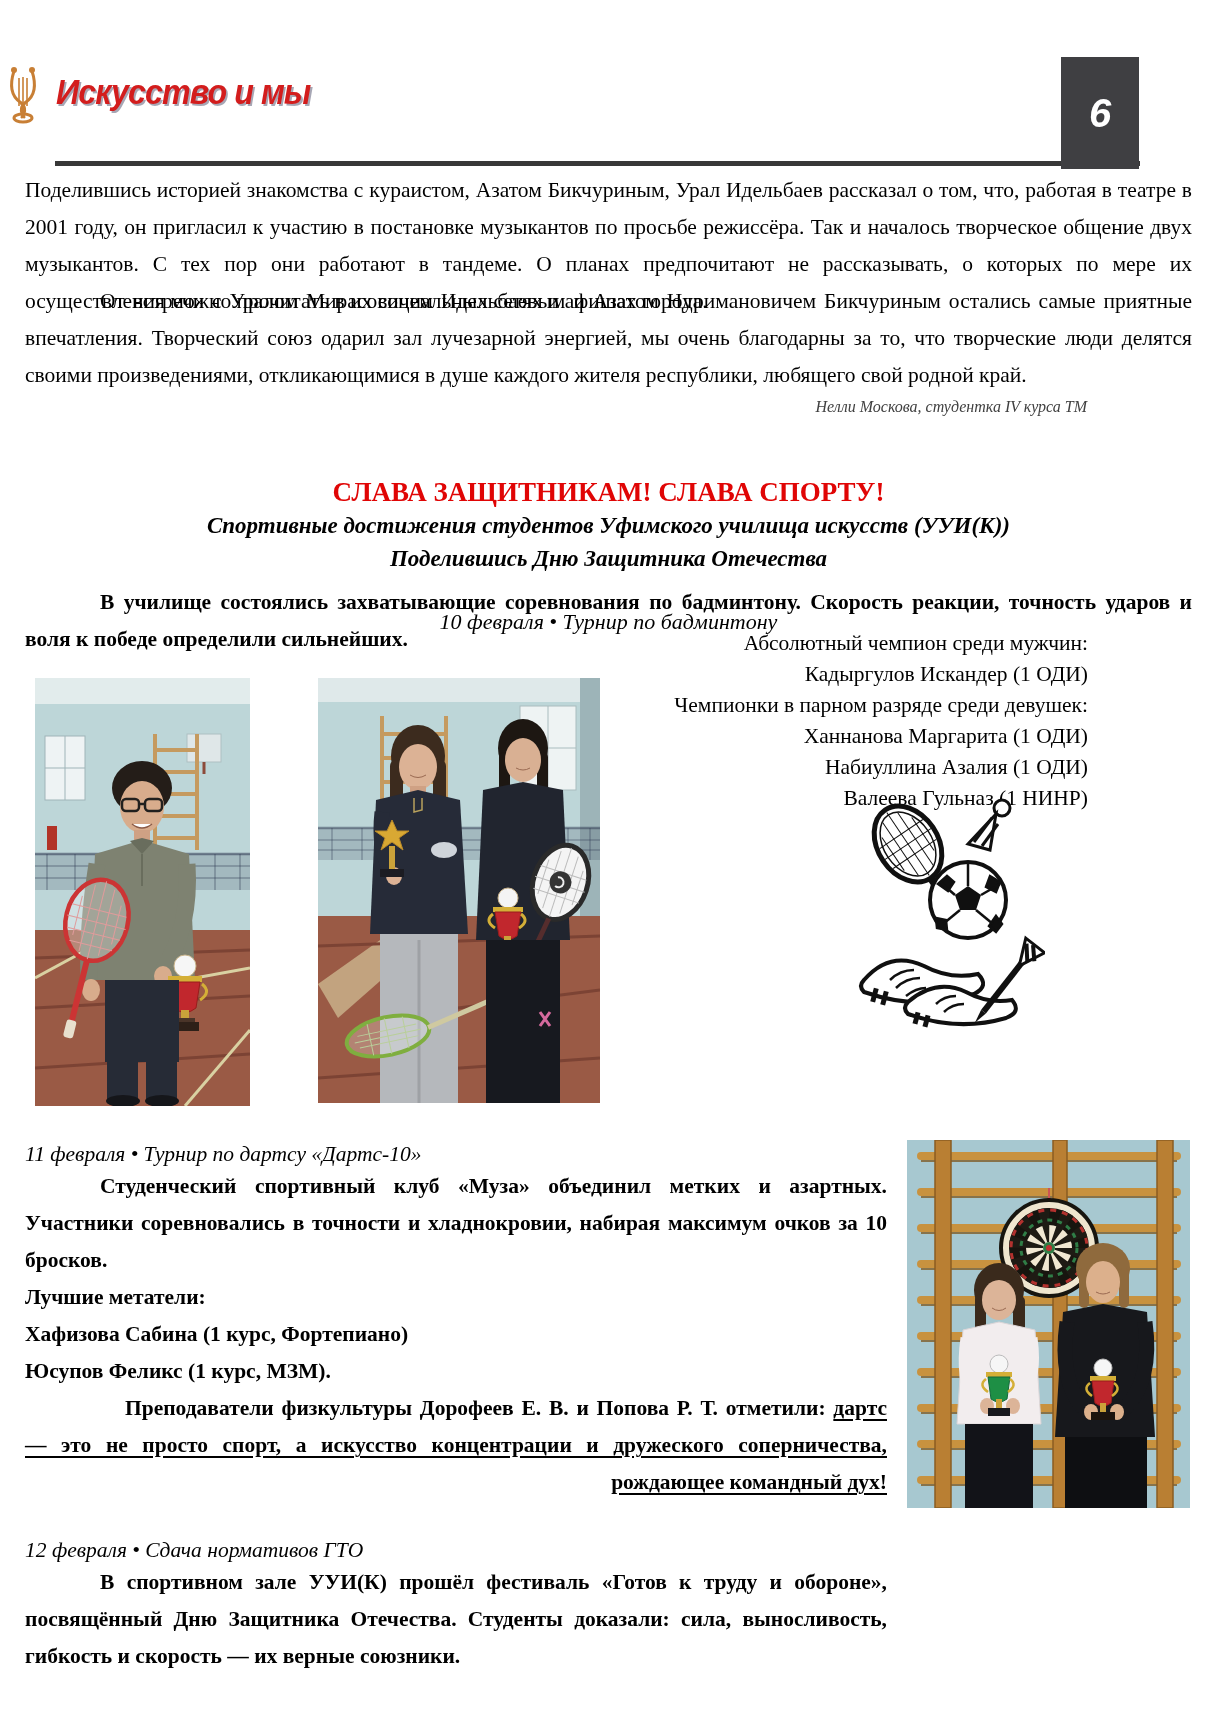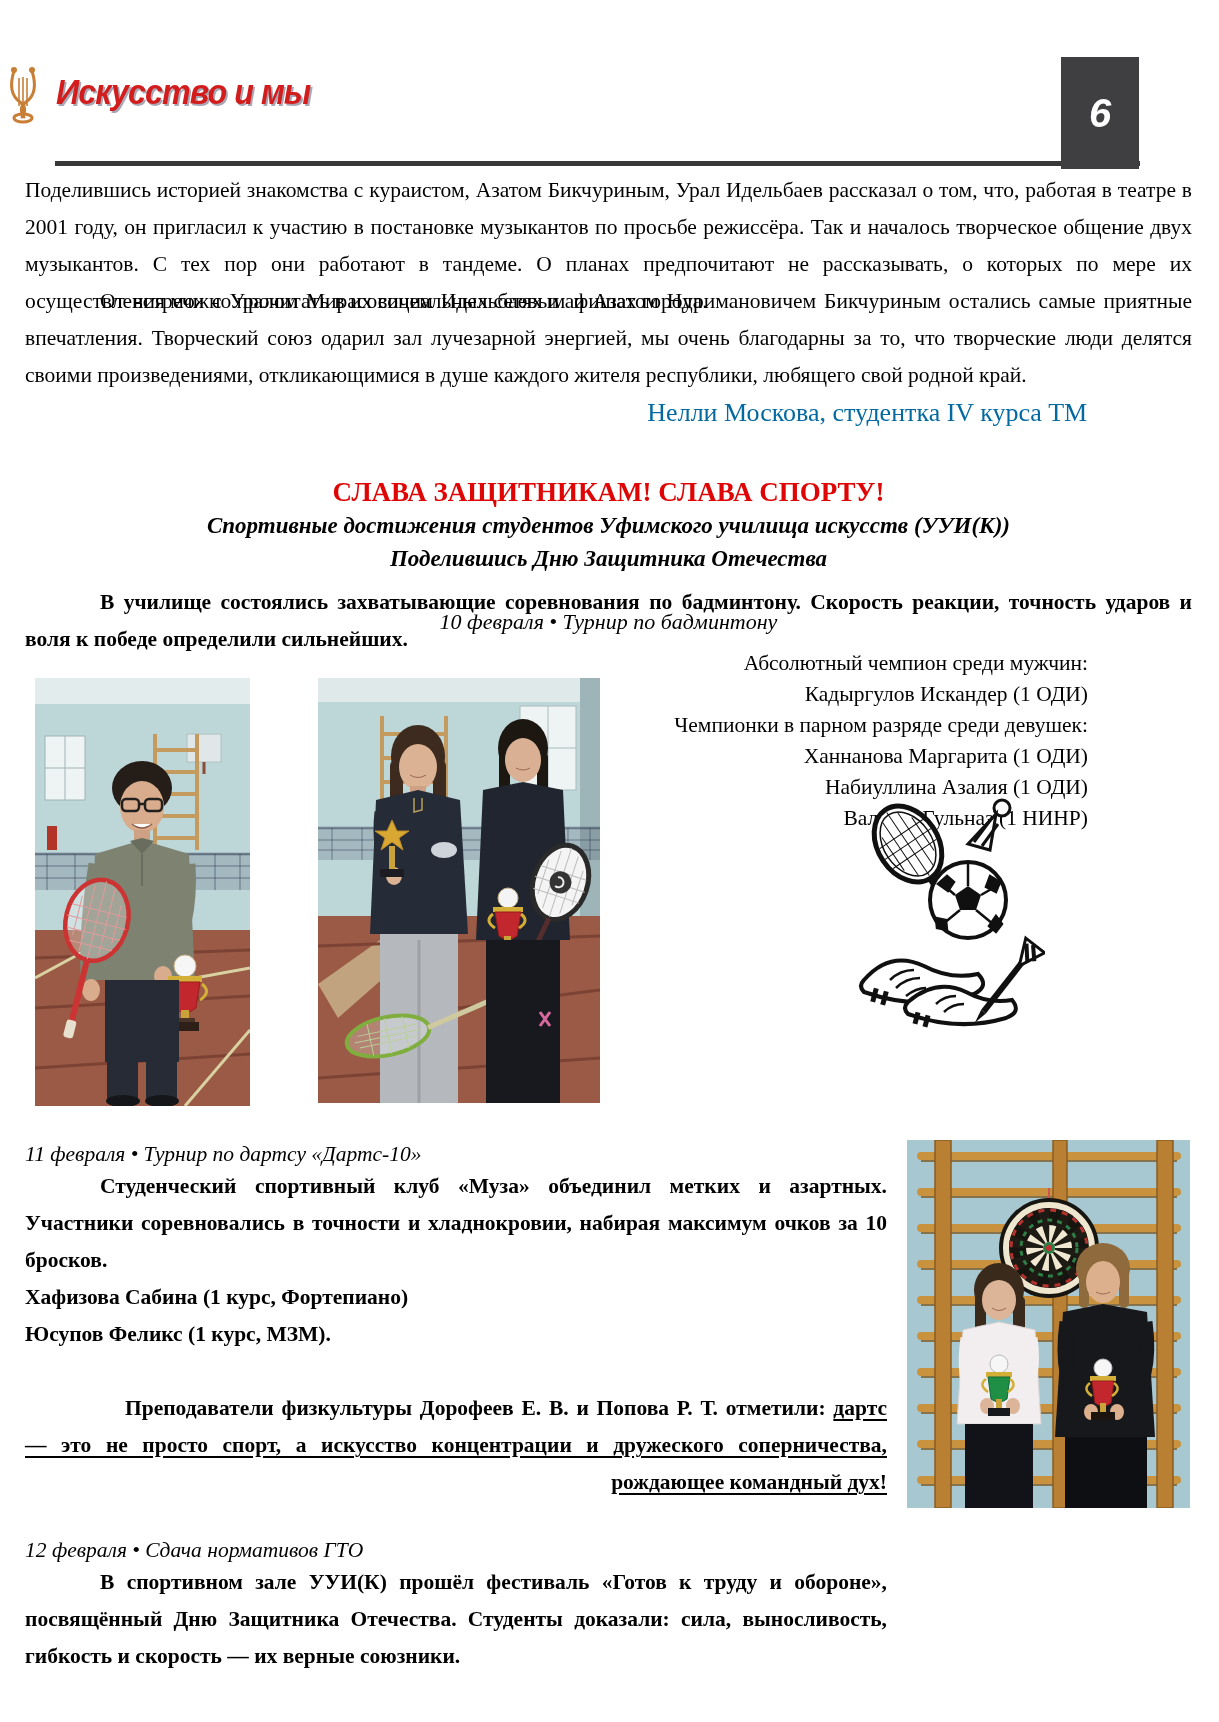--- a/index.html
+++ b/index.html
@@ -12,28 +12,28 @@
     color:#d31d1d;transform:scaleX(.92);transform-origin:left;
     text-shadow:2px 2px 0 rgba(60,60,90,.45);white-space:nowrap;}
   #pagebox{left:1061px;top:57px;width:78px;height:112px;background:#3f3f42;
     display:flex;align-items:center;justify-content:center;z-index:3;}
   #pagebox span{color:#fff;font-family:"Liberation Sans",sans-serif;
     font-weight:bold;font-style:italic;font-size:40px;}
   #rule{left:55px;top:161px;width:1085px;height:5px;background:#383838;z-index:2;}
   
   .body-col{left:25px;width:1167px;font-size:21.5px;line-height:37px;text-align:justify;}
   .ind{text-indent:75px;}
-  #byline{left:25px;width:1062px;top:398px;text-align:right;
-    font-size:26px;color:#0369a1;}
+  #byline{left:25px;width:1062px;top:398px;text-align:right;font-style:italic;
+    font-size:16px;color:#404040;}
   .center{text-align:center;}
   #sports-title{left:25px;width:1167px;top:477px;font-size:27px;font-weight:bold;
     color:#e00505;}
   .sub{left:25px;width:1167px;font-size:23px;font-weight:bold;font-style:italic;}
   .dateline{font-size:22px;font-style:italic;font-weight:normal;}
-  #badminton-results{left:640px;top:648px;width:448px;text-align:right;
+  #badminton-results{left:640px;top:628px;width:448px;text-align:right;
     font-size:21.5px;line-height:31px;}
   .narrow-col{left:25px;width:862px;font-size:21.5px;line-height:37px;text-align:justify;font-weight:bold;}
   .plainlines{text-align:left;}
   #darts-quote{text-align:justify;text-align-last:right;}
   .u{text-decoration:underline;text-underline-offset:4px;}
   .photo{box-shadow:0 0 0 1px #d8d8d8 inset;}
   svg{display:block;}
 </style>
 </head>
 <body>
@@ -330,20 +330,21 @@
         <line x1="144" y1="146" x2="156" y2="160" stroke="#101010" stroke-width="4"></line>
         <line x1="150" y1="143" x2="161" y2="155" stroke="#101010" stroke-width="4"></line>
         <polygon points="149,226 155,226 152,240" fill="#101010"></polygon>
       </g>
     </svg>
   </div>
 
   <div class="abs narrow-col center dateline" style="top:1136px;font-weight:normal;">11 февраля • Турнир по дартсу «Дартс-10»</div>
   <div class="abs narrow-col ind" style="top:1168px;">Студенческий спортивный клуб «Муза» объединил метких и азартных. Участники соревновались в точности и хладнокровии, набирая максимум очков за 10 бросков.</div>
   <div class="abs narrow-col plainlines" style="top:1279px;">
+    <div>Лучшие метатели:</div>
     <div>Хафизова Сабина (1 курс, Фортепиано)</div>
     <div>Юсупов Феликс (1 курс, МЗМ).</div>
   </div>
   <div id="darts-quote" class="abs narrow-col" style="top:1390px;text-indent:100px;"><span>Преподаватели физкультуры Дорофеев Е. В. и Попова Р. Т. отметили: </span><span class="u">дартс — это не просто спорт, а искусство концентрации и дружеского соперничества, рождающее командный дух!</span></div>
 
   <div class="abs photo" style="left:907px;top:1140px;width:283px;height:368px;">
     <svg width="283" height="368" viewBox="0 0 283 368">
       <rect width="283" height="368" fill="#a7c8d0"></rect>
       <g stroke="#c8923f" stroke-width="8" stroke-linecap="round">
         <line x1="14" y1="16" x2="270" y2="16"></line>

